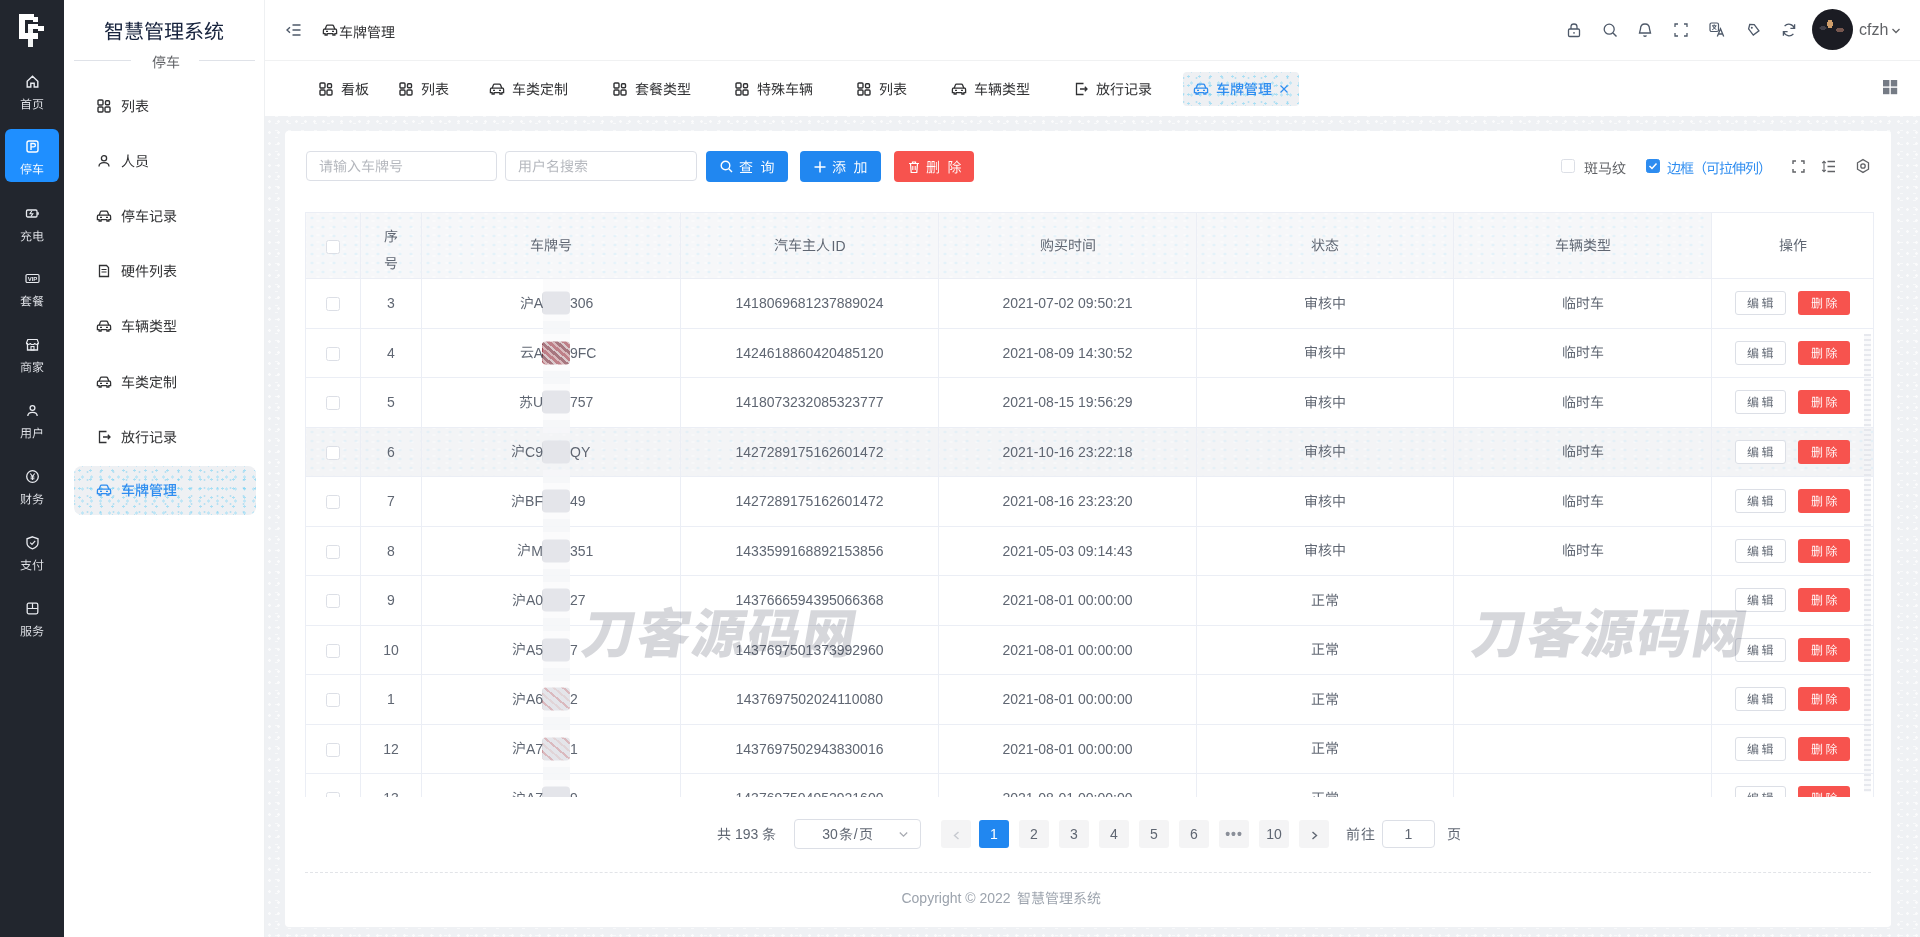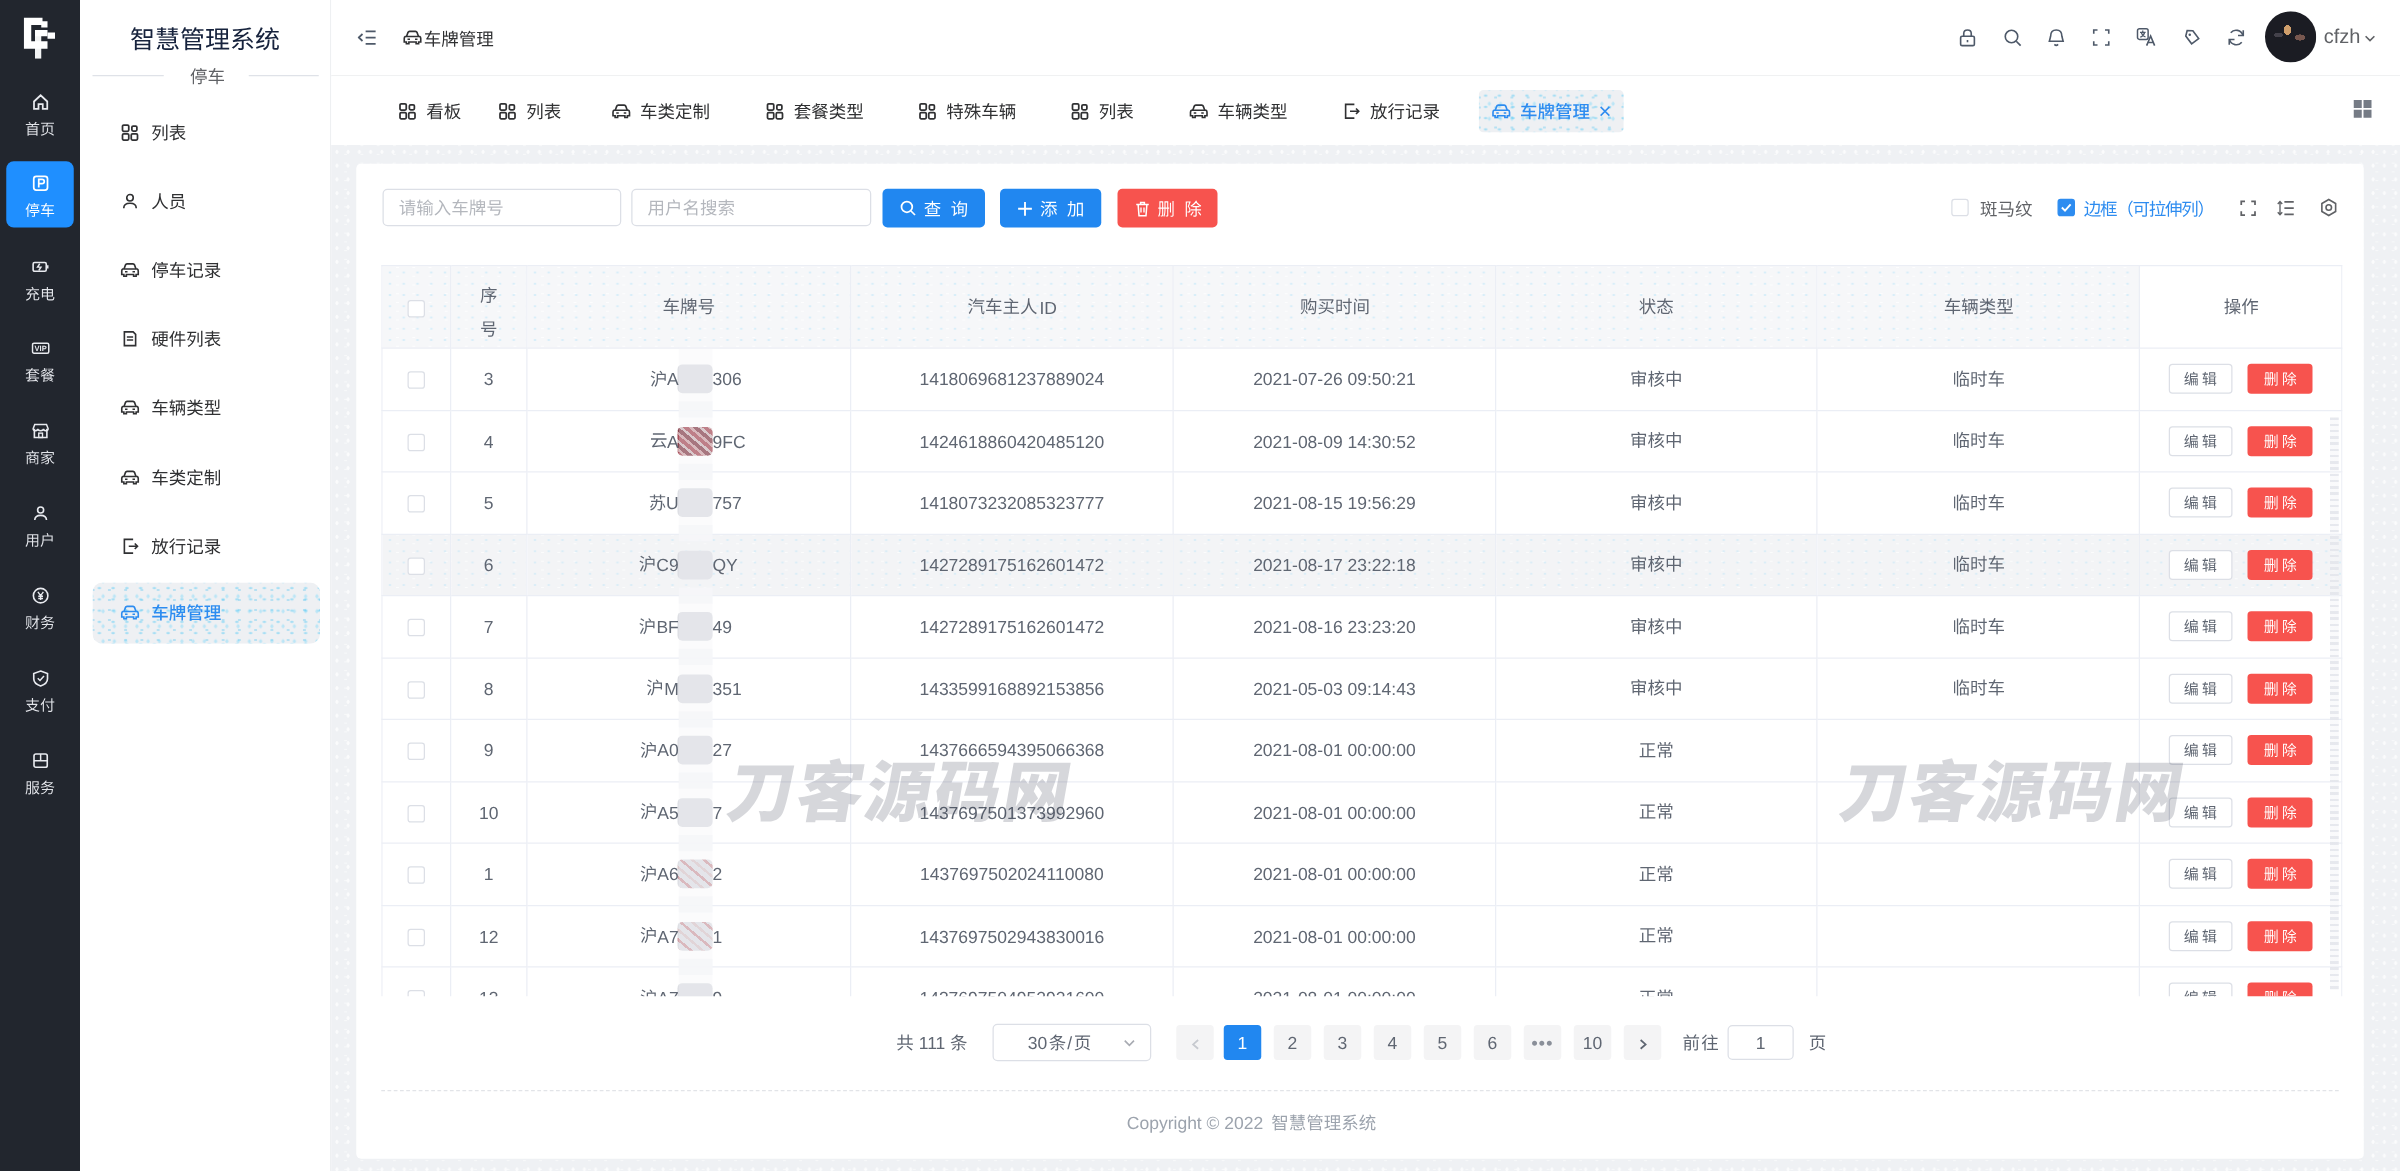--- a/index.html
+++ b/index.html
@@ -745,21 +745,21 @@
           <td>
             <span class="blob" style=""></span>
             <span class="pl"><svg style="vertical-align:-0.12em;" width="14.0" height="14" viewBox="0 -880 1000 1000" fill="#5f6672">
                 <g transform="scale(1,-1)">
                   <use href="#g6caa" x="0"></use>
                 </g>
               </svg><span>A</span></span>
             <span class="pr">306</span>
           </td>
           <td>1418069681237889024</td>
-          <td>2021-07-26 09:50:21</td>
+          <td>2021-07-02 09:50:21</td>
           <td><svg style="vertical-align:-0.12em;" width="42.0" height="14" viewBox="0 -880 3000 1000" fill="#5f6672">
               <g transform="scale(1,-1)">
                 <use href="#g5ba1" x="0"></use>
                 <use href="#g6838" x="1000"></use>
                 <use href="#g4e2d" x="2000"></use>
               </g>
             </svg></td>
           <td><svg style="vertical-align:-0.12em;" width="42.0" height="14" viewBox="0 -880 3000 1000" fill="#5f6672">
               <g transform="scale(1,-1)">
                 <use href="#g4e34" x="0"></use>
@@ -877,21 +877,21 @@
           <td>
             <span class="blob" style=""></span>
             <span class="pl"><svg style="vertical-align:-0.12em;" width="14.0" height="14" viewBox="0 -880 1000 1000" fill="#5f6672">
                 <g transform="scale(1,-1)">
                   <use href="#g6caa" x="0"></use>
                 </g>
               </svg><span>C9</span></span>
             <span class="pr">QY</span>
           </td>
           <td>1427289175162601472</td>
-          <td>2021-08-17 23:22:18</td>
+          <td>2021-10-16 23:22:18</td>
           <td><svg style="vertical-align:-0.12em;" width="42.0" height="14" viewBox="0 -880 3000 1000" fill="#5f6672">
               <g transform="scale(1,-1)">
                 <use href="#g5ba1" x="0"></use>
                 <use href="#g6838" x="1000"></use>
                 <use href="#g4e2d" x="2000"></use>
               </g>
             </svg></td>
           <td><svg style="vertical-align:-0.12em;" width="42.0" height="14" viewBox="0 -880 3000 1000" fill="#5f6672">
               <g transform="scale(1,-1)">
                 <use href="#g4e34" x="0"></use>
@@ -1202,21 +1202,21 @@
     <div class="abs" style="left:238px;top:505.0px;width:27px;height:13px;background:rgba(247,248,250,0.85)"></div>
     <div class="abs" style="left:238px;top:554.5px;width:27px;height:13px;background:rgba(247,248,250,0.85)"></div>
     <div class="abs" style="left:238px;top:66px;width:27px;height:519px;background:rgba(243,244,247,0.35)"></div>
   </div>
 <div class="abs" style="left:717px;top:820px;height:28px;line-height:28px;font-size:14px;color:#5f6672;display:flex;align-items:center">
     <svg style="vertical-align:-0.12em;" width="14.0" height="14" viewBox="0 -880 1000 1000" fill="#5f6672">
       <g transform="scale(1,-1)">
         <use href="#g5171" x="0"></use>
       </g>
     </svg>
-    <span style="margin:0 4px">111</span>
+    <span style="margin:0 4px">193</span>
     <svg style="vertical-align:-0.12em;" width="14.0" height="14" viewBox="0 -880 1000 1000" fill="#5f6672">
       <g transform="scale(1,-1)">
         <use href="#g6761" x="0"></use>
       </g>
     </svg>
   </div>
 <div class="abs" style="left:794px;top:819px;width:127px;height:30px;border:1px solid #dcdfe6;border-radius:4px;display:flex;align-items:center;justify-content:center;font-size:14px;color:#5f6672;padding-right:20px">
     <span style="margin-right:1px">30</span>
     <svg style="vertical-align:-0.12em;" width="14.0" height="14" viewBox="0 -880 1000 1000" fill="#5f6672">
       <g transform="scale(1,-1)">

